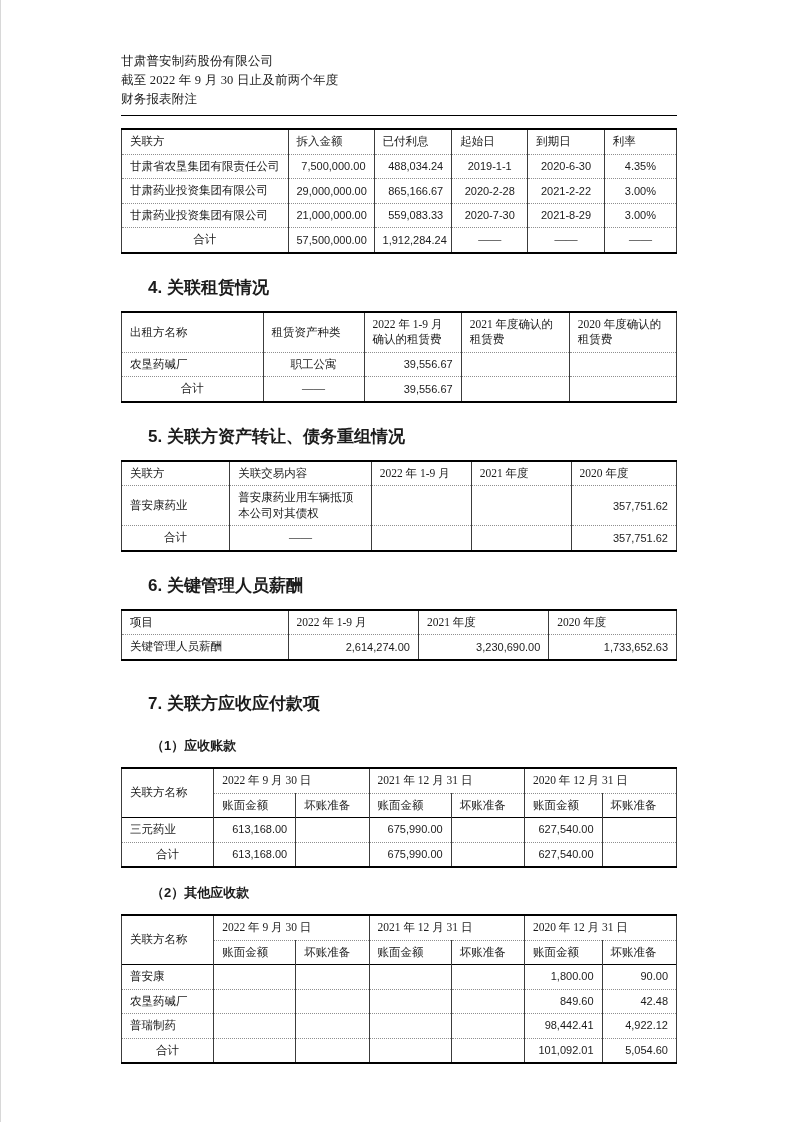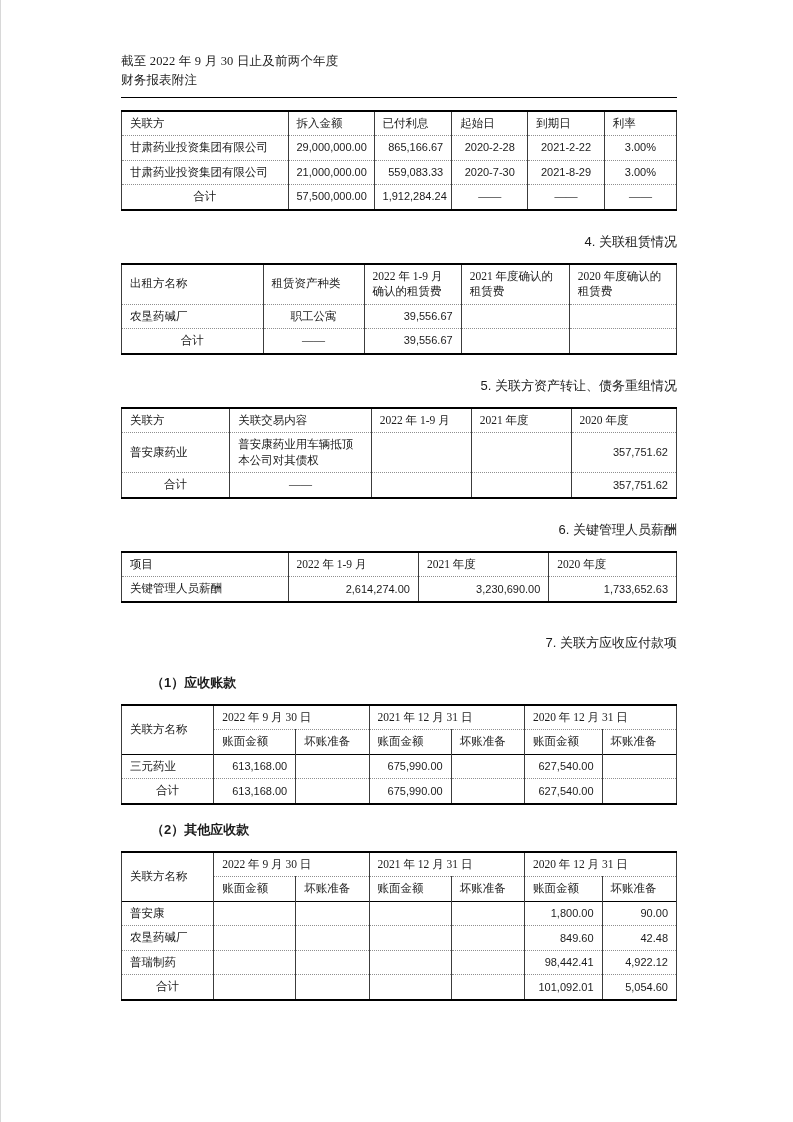--- a/index.html
+++ b/index.html
@@ -13,21 +13,21 @@
 
   .doc-header { font-size:12.5px; line-height:1.5; letter-spacing:0.2px; }
   .doc-header div { white-space:nowrap; }
   .header-rule { border:none; border-top:1.8px solid #000; margin:7px 0 0 0; }
 
   .sub-title {
     font-size:13px; padding-left:30px; margin:34px 0 0 0; font-weight:normal;
   }
   .sec-title {
     font-family:"Liberation Sans","DejaVu Sans",sans-serif;
-    font-size:13px; font-weight:normal; padding-left:27px; margin:22px 0 0 0;text-align:right;
+    font-size:17px; font-weight:bold; padding-left:27px; margin:22px 0 0 0;
   }
   .sub-title-bold {
     font-family:"Liberation Sans","DejaVu Sans",sans-serif;
     font-size:13px; font-weight:bold; padding-left:30px; margin:16px 0 0 0;
   }
 
   table.tbl {
     width:100%; border-collapse:collapse; table-layout:fixed;
     font-size:11.5px; margin-top:12px;
     border-top:2.2px solid #000; border-bottom:2.2px solid #000;
@@ -50,20 +50,21 @@
   .r { text-align:right; }
   .num { font-family:"Liberation Sans","DejaVu Sans",sans-serif; font-size:11px; }
 </style>
 </head>
 <body>
 
 <div class="page">
   <div class="content">
 
     <div class="doc-header">
+      <div>甘肃普安制药股份有限公司</div>
       <div>截至 2022 年 9 月 30 日止及前两个年度</div>
       <div>财务报表附注</div>
     </div>
     <hr class="header-rule">
 
     <table class="tbl">
       <colgroup>
           <col style="width:30%">
           <col style="width:15.5%">
           <col style="width:14%">
@@ -75,20 +76,28 @@
         <tr>
           <th>关联方</th>
           <th>拆入金额</th>
           <th>已付利息</th>
           <th>起始日</th>
           <th>到期日</th>
           <th>利率</th>
         </tr>
       </thead>
       <tbody>
+        <tr>
+          <td class="l">甘肃省农垦集团有限责任公司</td>
+          <td class="r num">7,500,000.00</td>
+          <td class="r num">488,034.24</td>
+          <td class="c num">2019-1-1</td>
+          <td class="c num">2020-6-30</td>
+          <td class="c num">4.35%</td>
+        </tr>
         <tr>
           <td class="l">甘肃药业投资集团有限公司</td>
           <td class="r num">29,000,000.00</td>
           <td class="r num">865,166.67</td>
           <td class="c num">2020-2-28</td>
           <td class="c num">2021-2-22</td>
           <td class="c num">3.00%</td>
         </tr>
         <tr>
           <td class="l">甘肃药业投资集团有限公司</td>

